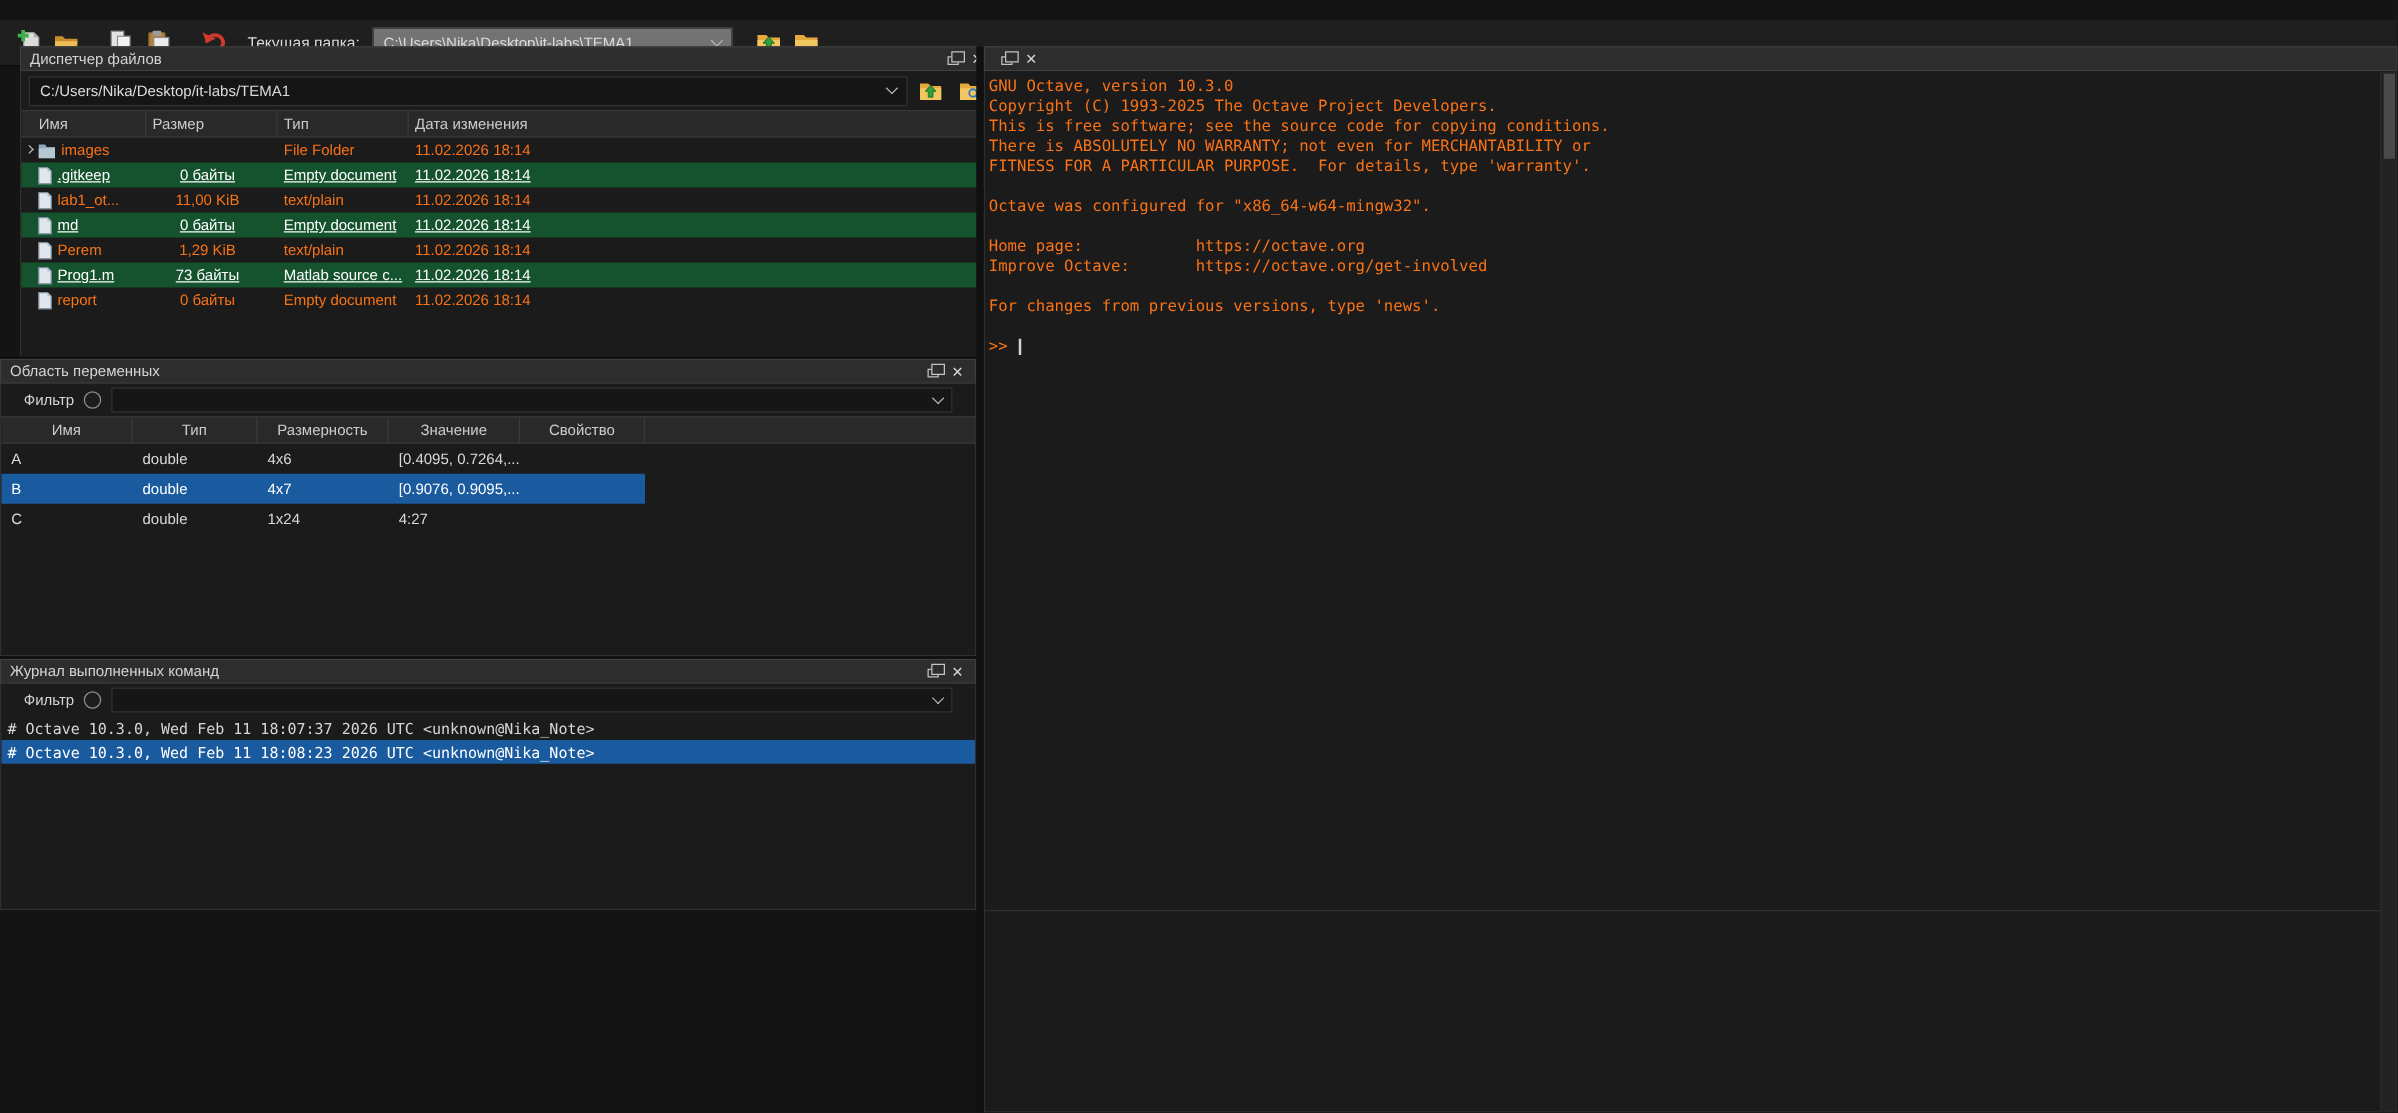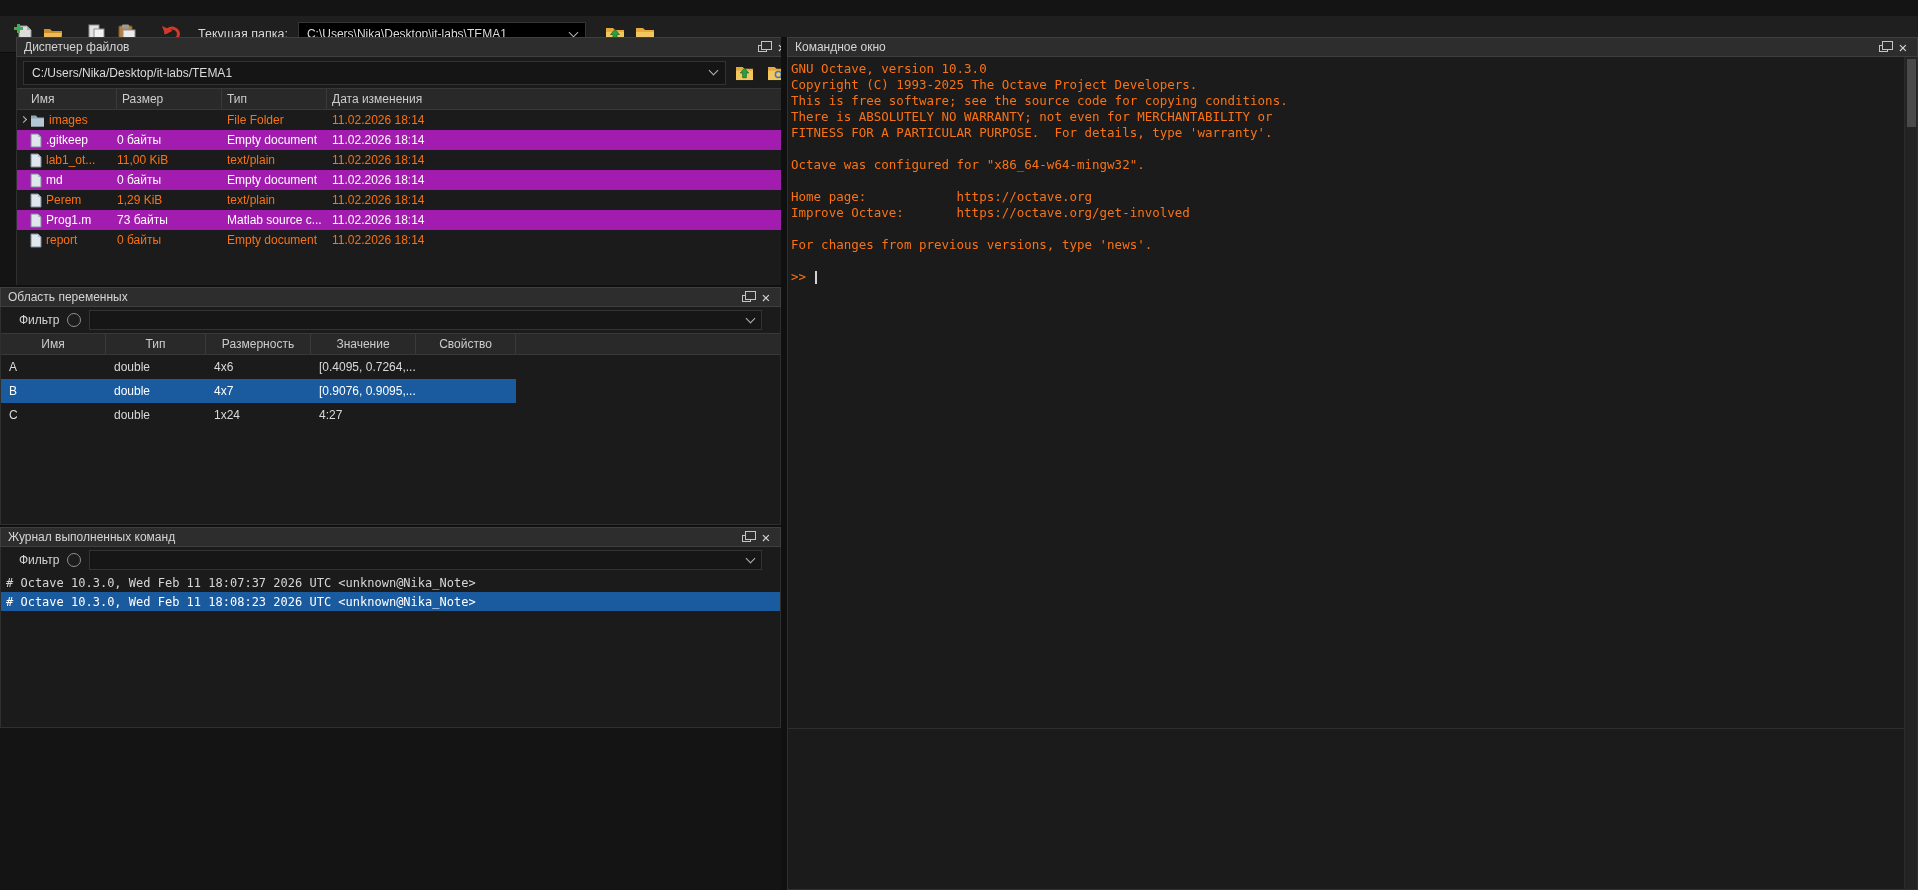--- a/index.html
+++ b/index.html
@@ -17,21 +17,21 @@
   .toolbar {
     position:absolute; top:16px; left:0; width:100%; height:37px;
     background:#1f1f1f; border-bottom:1px solid #0b0b0b;
     display:flex; align-items:center;
   }
   .tb-btn { width:30px; height:30px; display:flex; align-items:center; justify-content:center; }
   .tb-btn.first { margin-left:8px; }
   .tb-gap { width:14px; }
   .tb-label { font-size:12.5px; color:#d8d8d8; margin:0 10px 0 12px; }
   .tb-combo {
-    width:288px; height:25px; background:#000000; border:1px solid #353535;
+    width:288px; height:25px; background:#737373; border:1px solid #353535;
     display:flex; align-items:center; padding:0 8px; font-size:12px; color:#dcdcdc;
   }
   .tb-combo .combo-text { flex:1; white-space:nowrap; overflow:hidden; }
   .chev {
     width:7px; height:7px;
     border-right:1.4px solid #b5b5b5; border-bottom:1.4px solid #b5b5b5;
     transform:rotate(45deg); margin-top:-4px; flex:0 0 auto;
   }
 
   
@@ -77,29 +77,29 @@
   }
   .fb-grid { grid-template-columns:100px 105px 105px 1fr; }
   .hcell { display:flex; align-items:center; padding-left:5px; border-right:1px solid #3a3a3a; height:100%; white-space:nowrap; }
   .hcell:last-child { border-right:none; }
   .hcell.name-h { padding-left:14px; }
 
   .fb-row {
     display:grid; grid-template-columns:100px 105px 105px 1fr;
     height:20px; align-items:center; font-size:12px; color:#f97316; position:relative;
   }
-  .fb-row.selected { background:#a21caf; color:#ffffff; }
+  .fb-row.selected { background:#14532d; color:#ffffff;text-decoration:underline; }
   .name-cell { display:flex; align-items:center; padding-left:13px; gap:4px; overflow:hidden; white-space:nowrap; height:100%; }
   .expander {
     position:absolute; left:4px; top:7px;
     width:5px; height:5px;
     border-right:1.3px solid #bcbcbc; border-bottom:1.3px solid #bcbcbc;
     transform:rotate(-45deg);
   }
-  .size-cell { text-align:left; padding-right:7px; white-space:nowrap; }
+  .size-cell { text-align:center; padding-right:7px; white-space:nowrap; }
   .type-cell, .date-cell { padding-left:5px; white-space:nowrap; overflow:hidden; }
 
   
   .filter-row { height:26px; display:flex; align-items:center; padding:0 18px; gap:8px; font-size:12px; color:#d4d4d4; }
   .filter-checkbox { width:14px; height:14px; border-radius:50%; border:1px solid #8f8f8f; background:#1d1d1d; flex:0 0 auto; }
   .filter-combo {
     flex:1; height:20px; background:#161616; border:1px solid #333;
     display:flex; align-items:center; justify-content:flex-end; padding:0 7px;
   }
 
@@ -445,21 +445,20 @@
         </div>
         <div class="hist-row selected">
           <span># Octave 10.3.0, Wed Feb 11 18:08:23 2026 UTC &lt;unknown@Nika_Note&gt;</span>
         </div>
     </div>
   </div>
 </div>
 
 <div class="panel panel-cmd">
   <div class="titlebar">
-    <span class="title">Командное окно</span>
     <span class="winbtn">
         <span class="undock-glyph"></span>
       </span>
     <span class="winbtn">
         <span class="close-glyph">×</span>
       </span>
   </div>
   <div class="panel-body">
     <div class="cw-body-inner">
       <div class="cw-line">GNU Octave, version 10.3.0</div>

